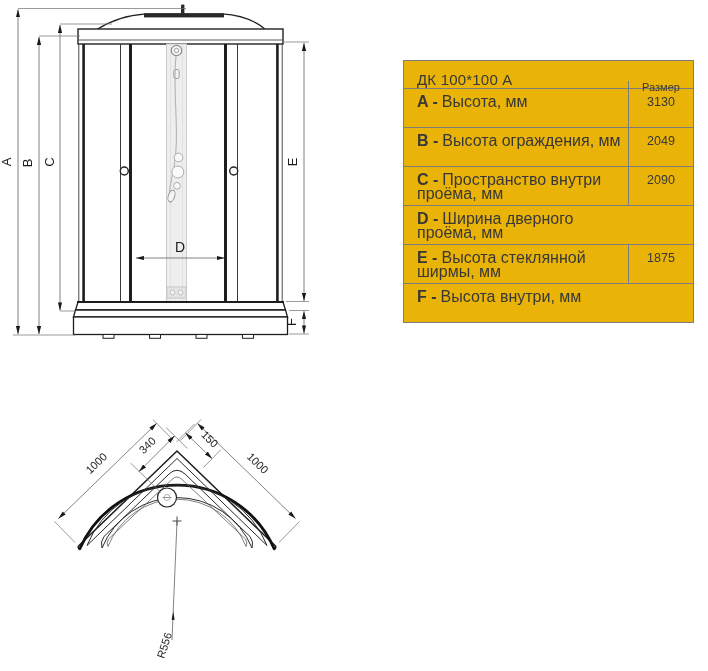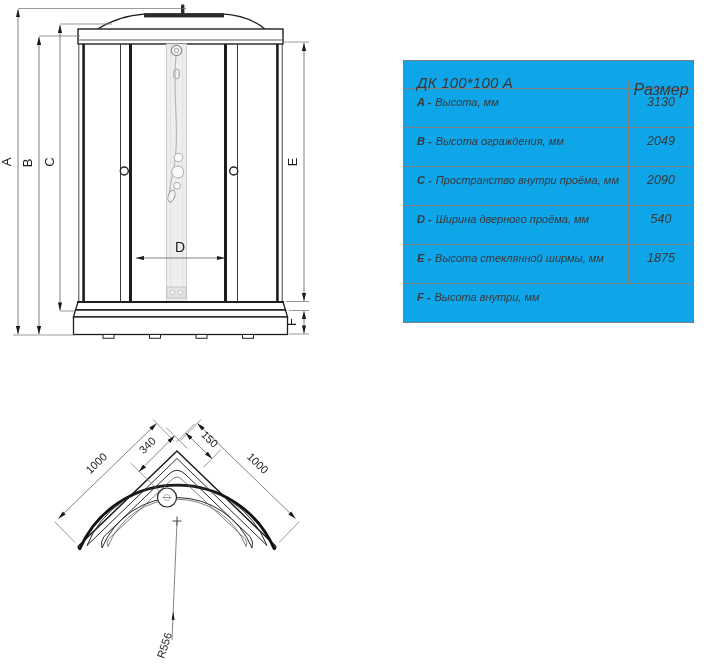--- a/index.html
+++ b/index.html
@@ -1,27 +1,27 @@
 <!DOCTYPE html>
 <html><head>
 <meta charset="utf-8">
 <style>
   html,body{margin:0;padding:0;background:#fff;}
   body{font-family:"Liberation Sans",sans-serif;}
   .page{position:relative;width:708px;height:671px;background:#ffffff;overflow:hidden;}
   .drawing{position:absolute;}
   
-  .spec-table{position:absolute;left:403px;top:60px;width:289px;border:1px solid #7d7d7d;background:#0ea5e9;color:#383838;font-style:italic;}
+  .spec-table{position:absolute;left:403px;top:60px;width:289px;border:1px solid #7d7d7d;background:#eab308;color:#383838;}
   .st-row{display:grid;grid-template-columns:1fr 65px;border-top:1px solid #7d7d7d;}
   .st-row:first-child{border-top:none;}
   .st-head{height:27px;}
   .st-head .st-label{display:flex;align-items:center;font-size:15px;padding-left:13px;letter-spacing:.2px;}
-  .st-head .st-value{display:flex;align-items:center;justify-content:center;font-size:16px;margin-top:20px;}
+  .st-head .st-value{display:flex;align-items:center;justify-content:center;font-size:11px;margin-top:20px;}
   .st-body-row{height:38px;}
-  .st-label{padding:6px 4px 0 13px;font-size:11px;line-height:14px;}
+  .st-label{padding:6px 4px 0 13px;font-size:16px;line-height:14px;}
   .st-value{border-left:1px solid #7d7d7d;text-align:center;padding-top:6px;font-size:12.5px;}
   .st-prefix{font-weight:bold;margin-right:4px;}
   
   .dim{stroke:#5a5a5a;stroke-width:.75;fill:none;}
   .ext{stroke:#6e6e6e;stroke-width:.7;fill:none;}
   .lbl{font-family:"Liberation Sans",sans-serif;font-size:13px;fill:#1a1a1a;}
   .lbl-d{font-size:14px;}
   .lbl-s{font-size:11px;fill:#1f1f1f;}
 </style>
 </head>
@@ -175,21 +175,20 @@
     <div class="st-row st-body-row">
       <div class="st-label"><b class="st-prefix">B -</b><span>Высота ограждения, мм</span></div>
       <div class="st-value">2049</div>
     </div>
     <div class="st-row st-body-row">
       <div class="st-label"><b class="st-prefix">C -</b><span>Пространство внутри проёма, мм</span></div>
       <div class="st-value">2090</div>
     </div>
     <div class="st-row st-body-row">
       <div class="st-label"><b class="st-prefix">D -</b><span>Ширина дверного проёма, мм</span></div>
-      <div class="st-value">540</div>
     </div>
     <div class="st-row st-body-row">
       <div class="st-label"><b class="st-prefix">E -</b><span>Высота стеклянной ширмы, мм</span></div>
       <div class="st-value">1875</div>
     </div>
     <div class="st-row st-body-row">
       <div class="st-label"><b class="st-prefix">F -</b><span>Высота внутри, мм</span></div>
     </div>
   </div>
 

